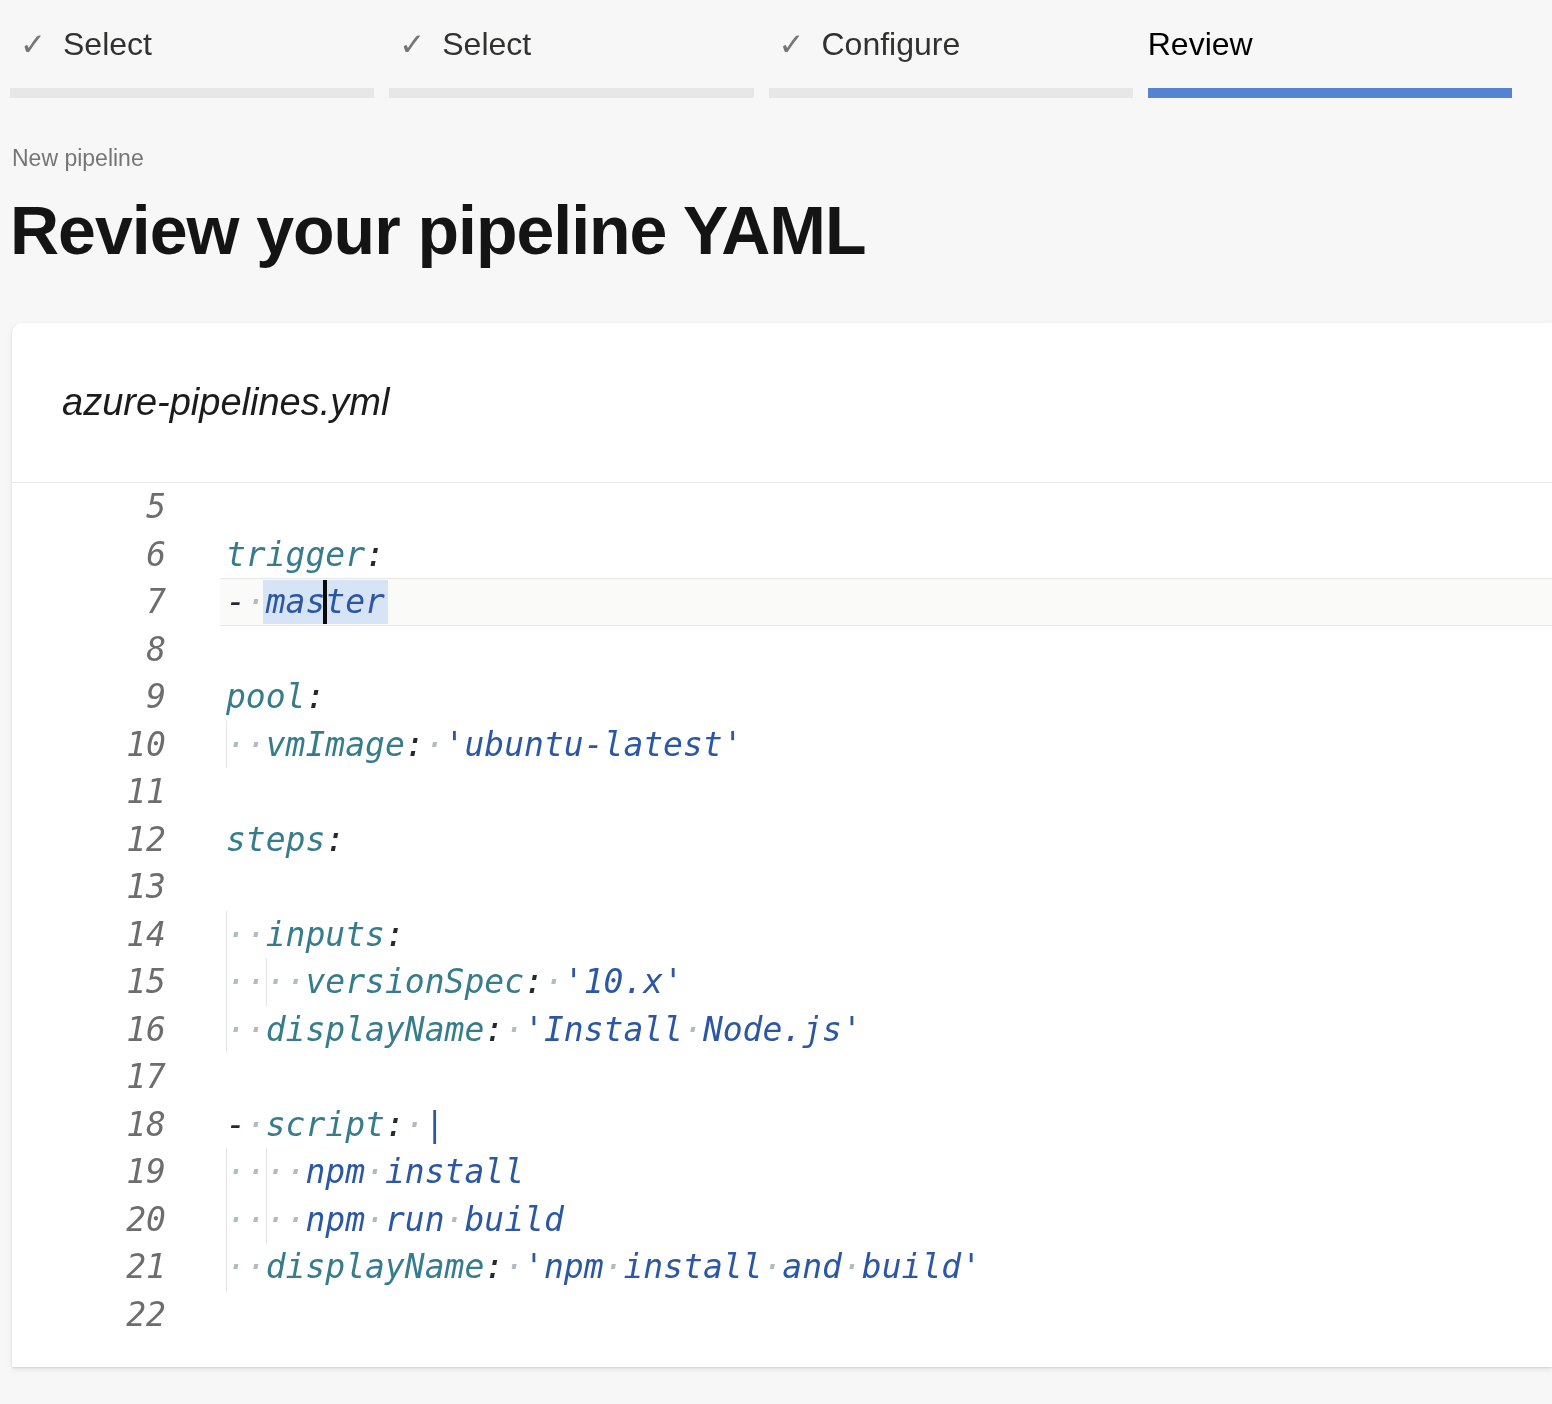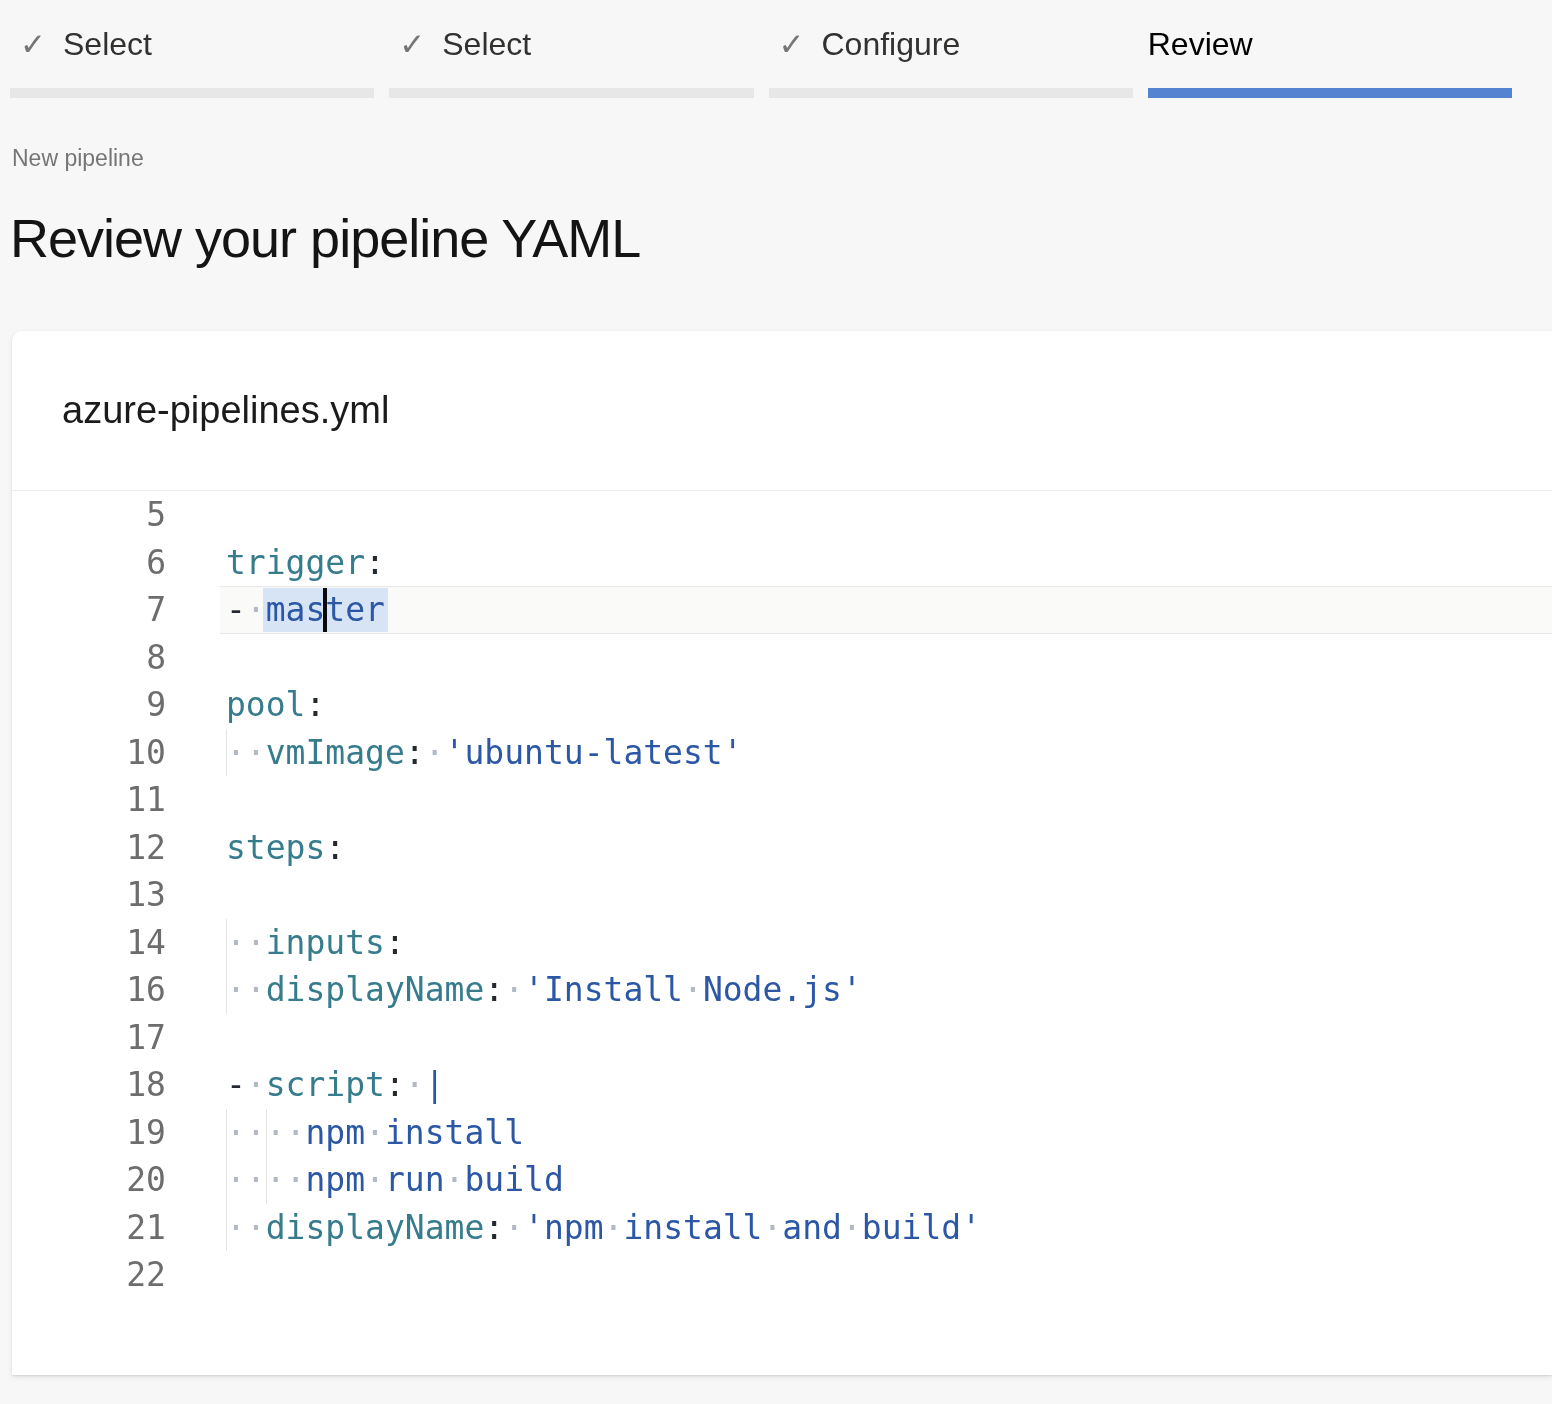--- a/index.html
+++ b/index.html
@@ -20,25 +20,25 @@
   
   .stepper{display:grid;grid-template-columns:repeat(4,1fr);gap:15px;padding:0 40px 0 10px;}
   .step{cursor:default;}
   .step-row{height:88px;display:flex;align-items:center;font-size:32px;color:#323130;}
   .check{color:var(--c-muted);font-size:31px;margin:0 17px 0 10px;font-weight:400;}
   .step.active .step-row{font-weight:400;color:#000;}
   .bar{height:10px;background:var(--c-bar);}
   .step.active .bar{background:var(--c-accent);}
   
   .eyebrow{margin:43px 0 0 12px;font-size:23px;line-height:34px;color:var(--c-muted);}
-  .h1{margin:28px 0 0 10px;font-size:54px;line-height:70px;font-weight:400;
+  .h1{margin:20px 0 0 10px;font-size:68px;line-height:70px;font-weight:700;
       letter-spacing:-1px;color:var(--c-heading);}
   
   .card{margin:58px 16px 0 12px;width:1540px;height:1044px;background:var(--c-card);
-        border-radius:10px 0 0 0;box-shadow:0 1px 2px rgba(0,0,0,.10),0 2px 6px rgba(0,0,0,.08);}
+        border-radius:10px 0 0 0;box-shadow:0 1px 2px rgba(0,0,0,.10),0 2px 6px rgba(0,0,0,.08);font-style:italic;}
   .card-header{height:160px;display:flex;align-items:center;padding-left:50px;
         border-bottom:1px solid #ececec;font-size:38px;color:#1b1b1b;}
   
   .editor{font-family:"DejaVu Sans Mono","Liberation Mono",monospace;font-size:33px;}
   .line{display:flex;height:47.5px;line-height:47.5px;position:relative;}
   .gutter{flex:none;width:214px;text-align:right;padding-right:60px;color:var(--c-lnum);}
   .lc{flex:1;position:relative;white-space:pre;}
   .line.current .lc::before{content:'';position:absolute;left:-6px;right:0;top:0;bottom:0;
         background:var(--c-clbg);border-top:1px solid var(--c-clbd);
         border-bottom:1px solid var(--c-clbd);}
@@ -123,20 +123,24 @@
         <div class="lc"><div class="txt"><span class="tk-key">steps</span><span class="tk-punc">:</span></div></div>
       </div>
       <div class="line">
         <div class="gutter">13</div>
       </div>
       <div class="line">
         <div class="gutter">14</div>
         <div class="lc"><div class="guide" style="left: 0px;"></div><div class="txt"><span class="tk-ws">·</span><span class="tk-ws">·</span><span class="tk-key">inputs</span><span class="tk-punc">:</span></div></div>
       </div>
       <div class="line">
+        <div class="gutter">15</div>
+        <div class="lc"><div class="guide" style="left: 0px;"></div><div class="guide" style="left: 39.72px;"></div><div class="txt"><span class="tk-ws">·</span><span class="tk-ws">·</span><span class="tk-ws">·</span><span class="tk-ws">·</span><span class="tk-key">versionSpec</span><span class="tk-punc">:</span><span class="tk-ws">·</span><span class="tk-str">'10.x'</span></div></div>
+      </div>
+      <div class="line">
         <div class="gutter">16</div>
         <div class="lc"><div class="guide" style="left: 0px;"></div><div class="txt"><span class="tk-ws">·</span><span class="tk-ws">·</span><span class="tk-key">displayName</span><span class="tk-punc">:</span><span class="tk-ws">·</span><span class="tk-str">'Install</span><span class="tk-ws">·</span><span class="tk-str">Node.js'</span></div></div>
       </div>
       <div class="line">
         <div class="gutter">17</div>
         <div class="lc"><div class="txt"></div></div>
       </div>
       <div class="line">
         <div class="gutter">18</div>
         <div class="lc"><div class="txt"><span class="tk-punc">-</span><span class="tk-ws">·</span><span class="tk-key">script</span><span class="tk-punc">:</span><span class="tk-ws">·</span><span class="tk-pipe">|</span></div></div>

